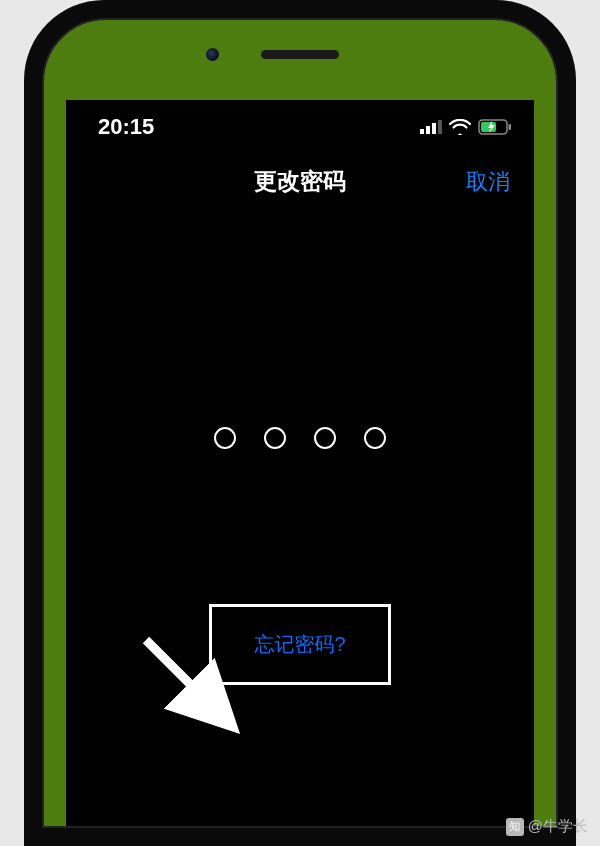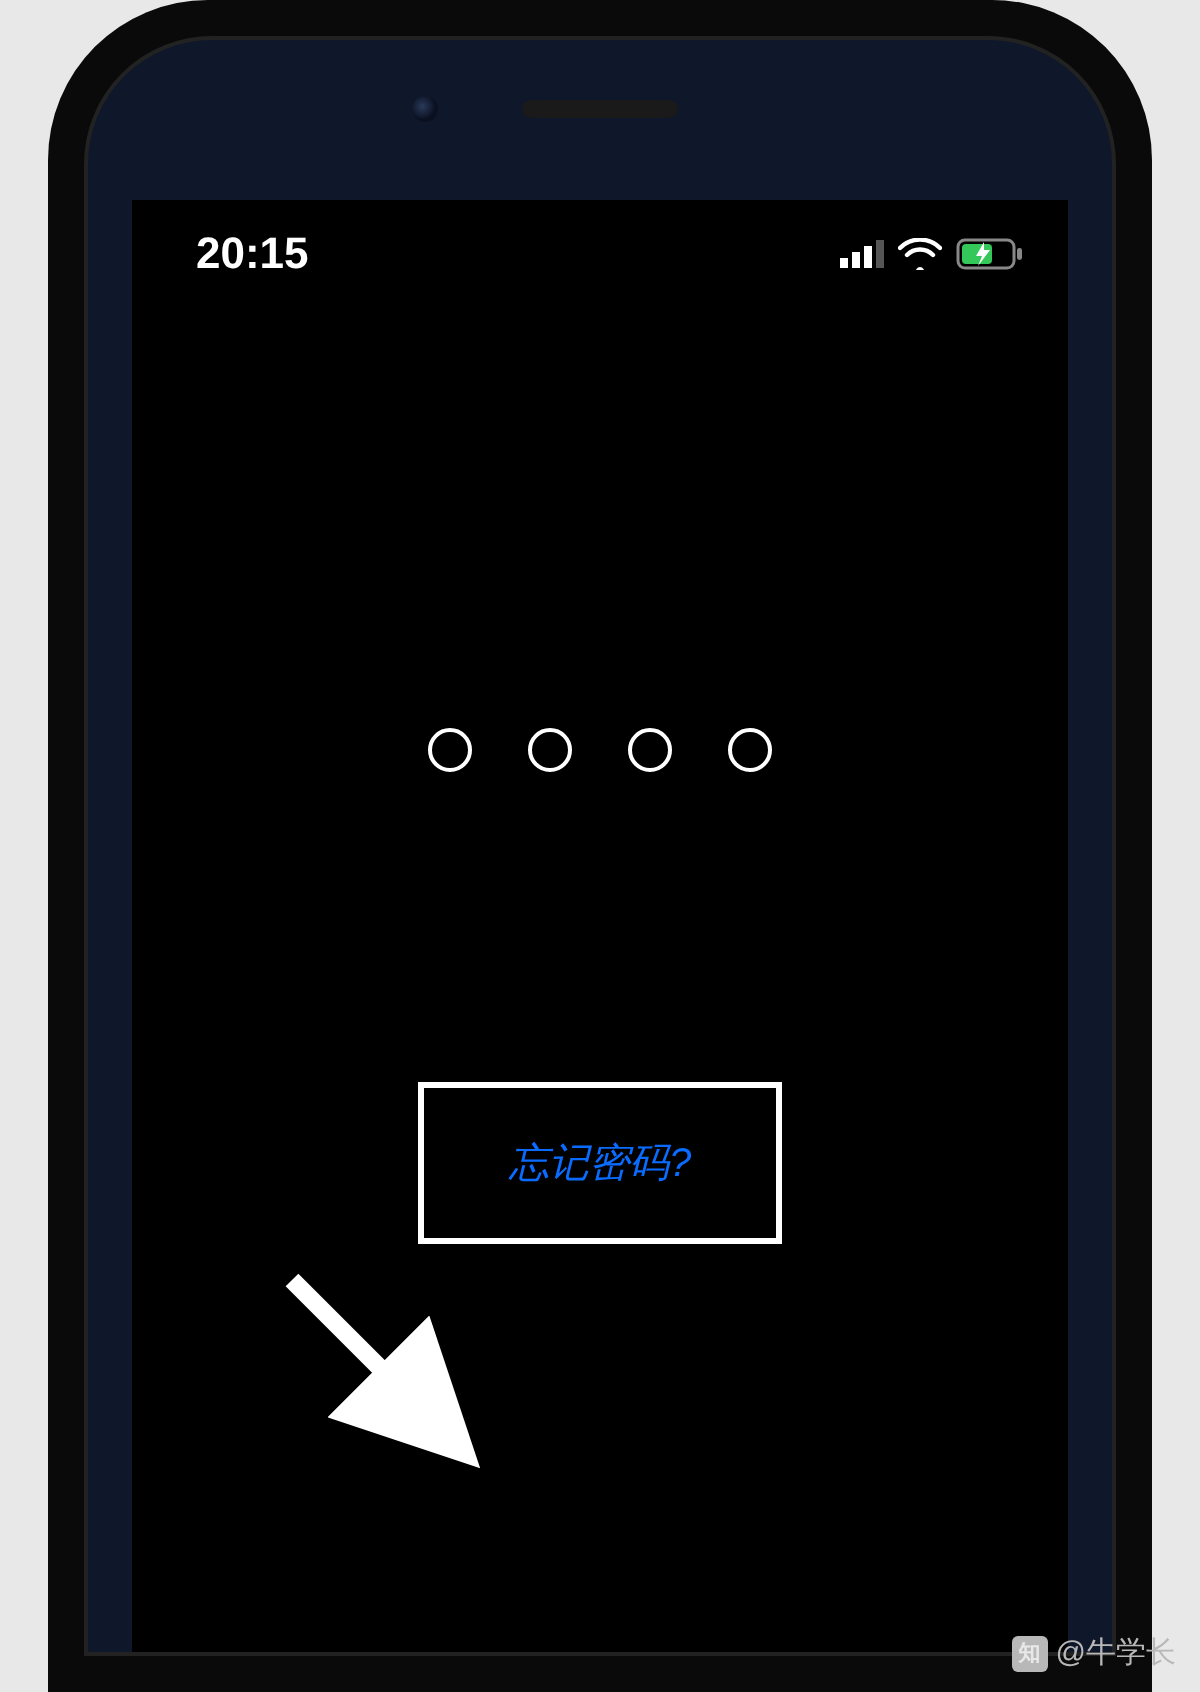--- a/index.html
+++ b/index.html
@@ -17,21 +17,21 @@
       top: 0;
       width: 552px;
       height: 846px;
       background: #0a0a0a;
       border-radius: 80px 80px 0 0;
       padding: 18px;
     }
     .phone-bezel {
       width: 100%;
       height: 100%;
-      background: #0f172a;
+      background: #4d7c0f;
       border-radius: 64px 64px 0 0;
       border: 2px solid #222;
       position: relative;
       overflow: hidden;
     }
     .side-button {
       position: absolute;
       background: #0a0a0a;
       width: 6px;
     }
@@ -121,21 +121,20 @@
       width: 22px;
       height: 22px;
       border: 2px solid #fff;
       border-radius: 50%;
     }
     .forgot-row {
       margin-top: 155px;
       display: flex;
       justify-content: center;
       position: relative;
-      font-style: italic;
     }
     .forgot-box {
       border: 3px solid #fff;
       padding: 24px 42px;
     }
     .forgot-link {
       font-size: 20px;
       color: #0a6cff;
     }
     .arrow {
@@ -206,20 +205,24 @@
             <svg width="34" height="16" viewBox="0 0 34 16">
               <rect x="1" y="1" width="28" height="14" rx="3.5" stroke="#888" stroke-width="1.5" fill="none"></rect>
               <rect x="3" y="3" width="15" height="10" rx="2" fill="#34c759"></rect>
               <rect x="30.5" y="5" width="2.5" height="6" rx="1.2" fill="#888"></rect>
               <path d="M14 2 L10 9 L13 9 L11 14 L17 6 L14 6 Z" fill="#fff"></path>
             </svg>
           </span>
         </div>
       </div>
 
+      <div class="nav-bar">
+        <span class="nav-title">更改密码</span>
+        <span class="nav-cancel">取消</span>
+      </div>
 
       <div class="content">
         <div class="pin-dots">
           <div class="pin-dot"></div>
           <div class="pin-dot"></div>
           <div class="pin-dot"></div>
           <div class="pin-dot"></div>
         </div>
         <div class="forgot-row">
           <div class="forgot-box">

